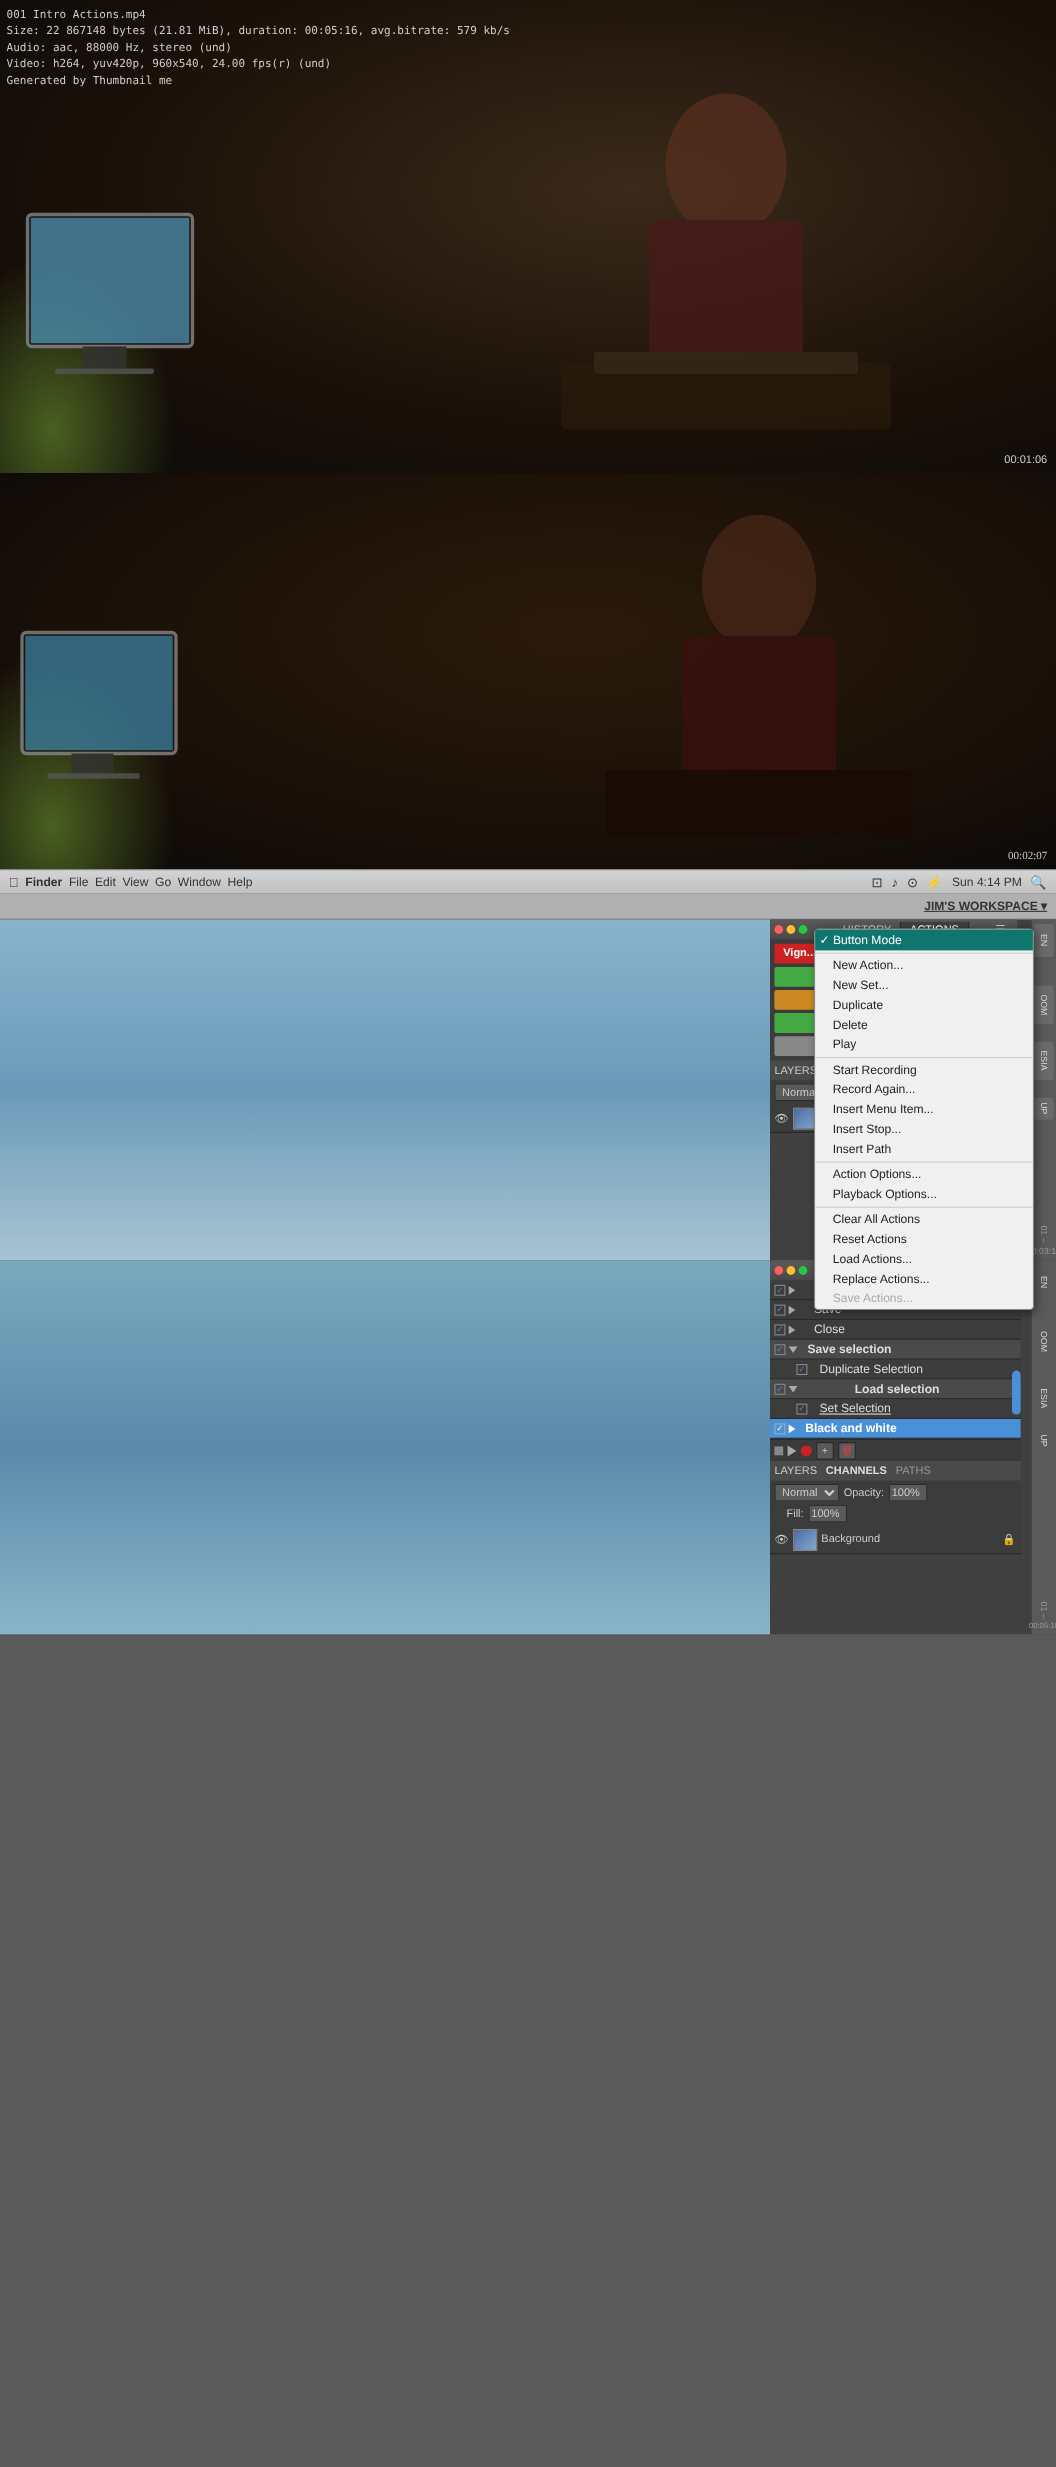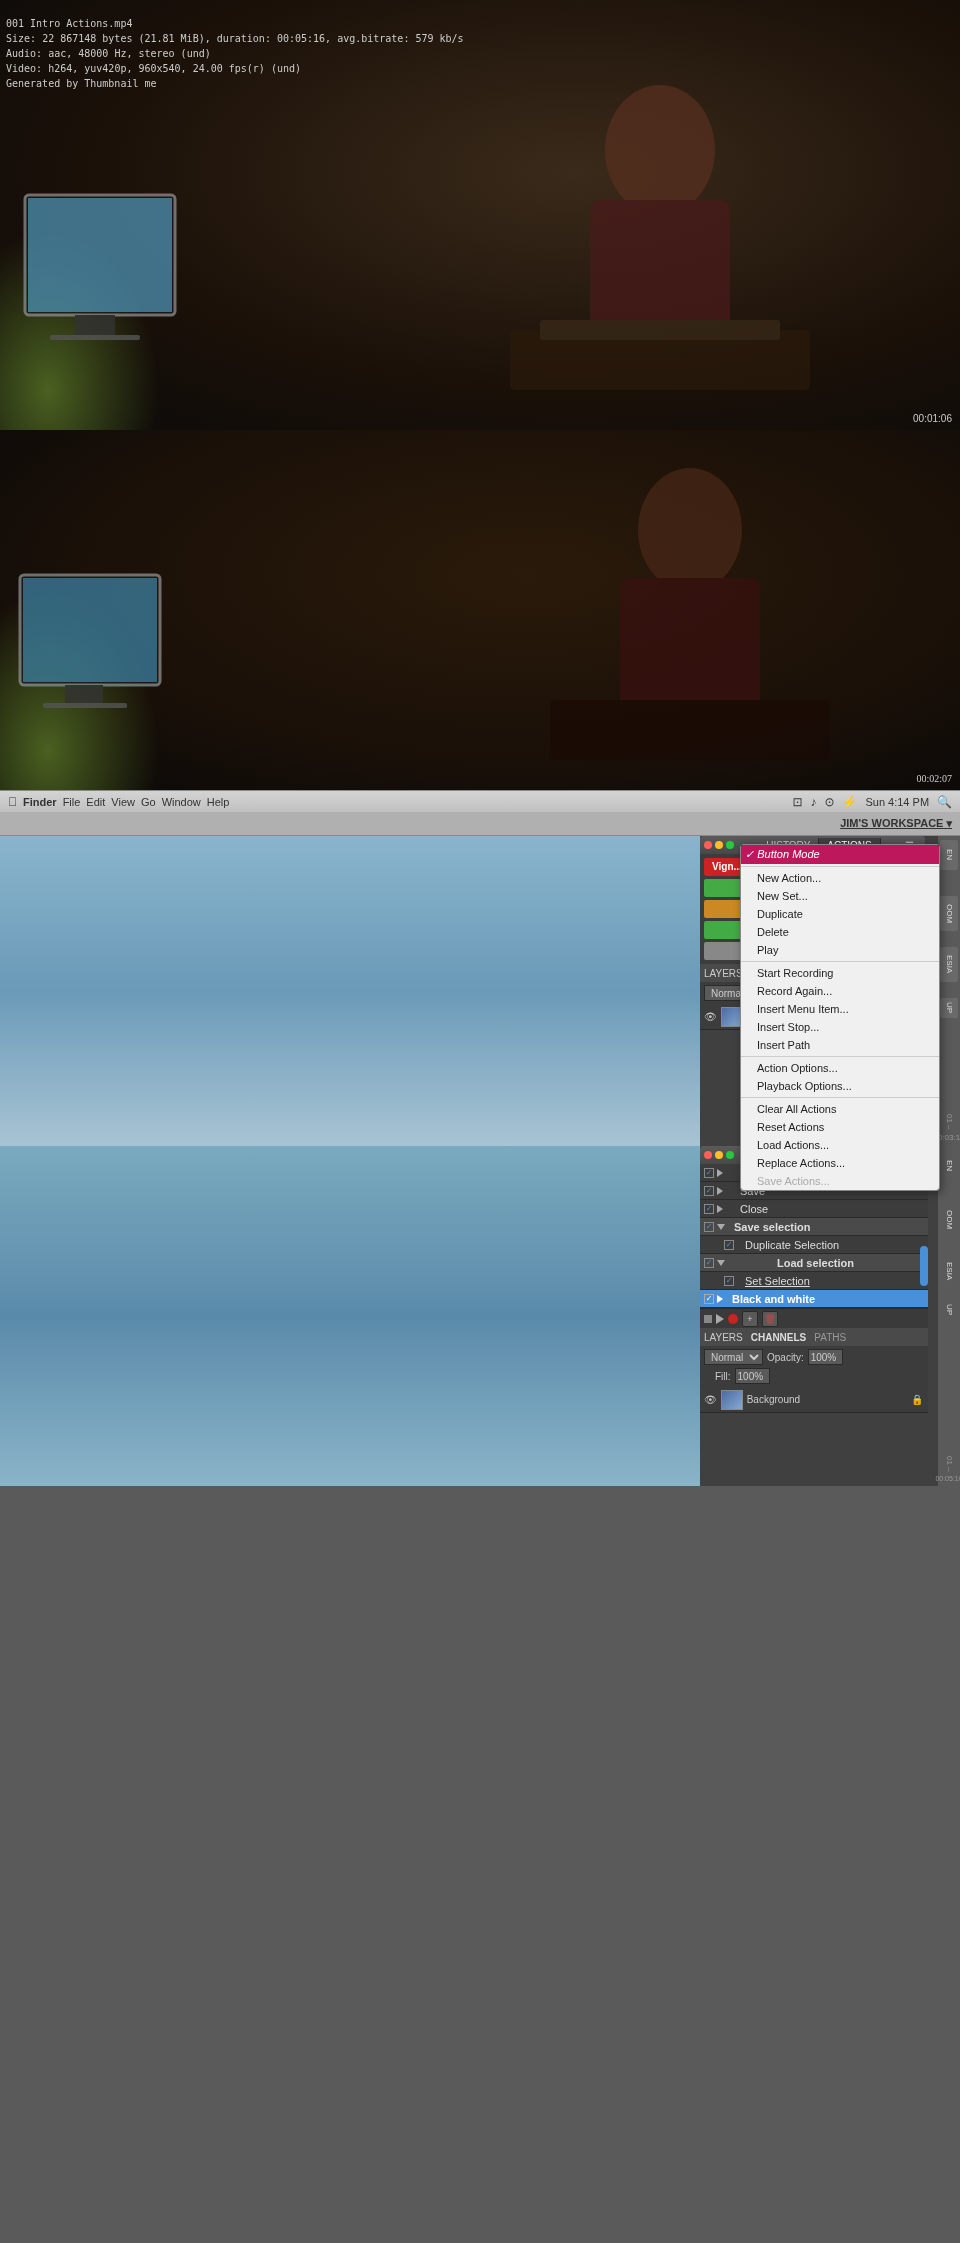--- a/index.html
+++ b/index.html
@@ -8,21 +8,21 @@
     
     .video-frame {
       width: 960px;
       height: 430px;
       background: #1a1a1a;
       position: relative;
       overflow: hidden;
     }
     .video-frame .film-meta {
       position: absolute;
-      top: 16px;
+      top: 6px;
       left: 6px;
       color: #ccc;
       font-size: 10px;
       line-height: 1.5;
       font-family: monospace;
     }
     .video-frame .timestamp {
       position: absolute;
       bottom: 6px;
       right: 8px;
@@ -145,23 +145,22 @@
       font-size: 11px;
       color: #222;
       cursor: pointer;
       white-space: nowrap;
     }
     .context-menu-item.checked::before {
       content: '✓ ';
       margin-left: -12px;
     }
     .context-menu-item.active-item {
-      background: #be185d;
+      background: #0f766e;
       color: #fff;
-      font-style: italic;
     }
     .context-menu-item.disabled {
       color: #aaa;
       cursor: default;
     }
     .context-menu-divider {
       height: 1px;
       background: #ccc;
       margin: 2px 0;
     }
@@ -330,21 +329,21 @@
 </head>
 <body>
 
 <div class="video-frame" style="height:430px;">
   <div class="video-bg"></div>
   <div class="desk-light"></div>
 
   <div class="film-meta">
     <div>001 Intro Actions.mp4</div>
     <div>Size: <span>22 867148 bytes (21.81 MiB)</span>, duration: <span>00:05:16</span>, avg.bitrate: <span>579 kb/s</span></div>
-    <div>Audio: <span>aac, 48000 Hz, stereo (und)</span></div>
+    <div>Audio: <span>aac, 88000 Hz, stereo (und)</span></div>
     <div>Video: <span>h264, yuv420p, 960x540, 24.00 fps(r) (und)</span></div>
     <div>Generated by Thumbnail me</div>
   </div>
 
   <svg style="position:absolute;bottom:40px;right:150px;opacity:0.7;" width="300" height="320" viewBox="0 0 300 320">
     <ellipse cx="150" cy="80" rx="55" ry="65" fill="#5a3020"></ellipse>
     <rect x="80" y="130" width="140" height="160" rx="10" fill="#4a1a1a"></rect>
     <rect x="0" y="260" width="300" height="60" rx="5" fill="#2a1a0a"></rect>
     <rect x="30" y="250" width="240" height="20" rx="3" fill="#3a2a1a"></rect>
   </svg>

